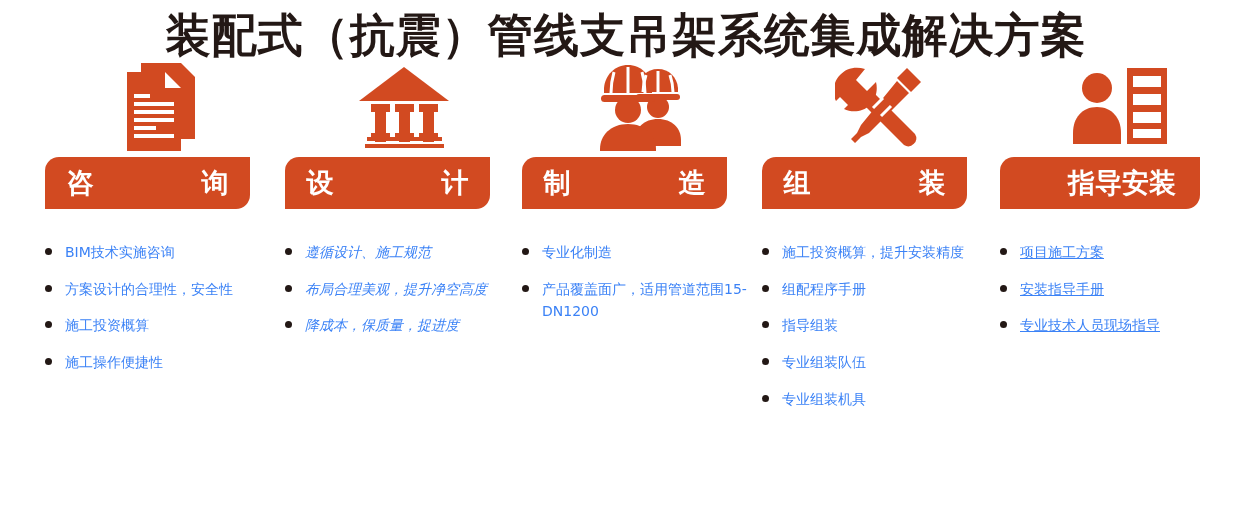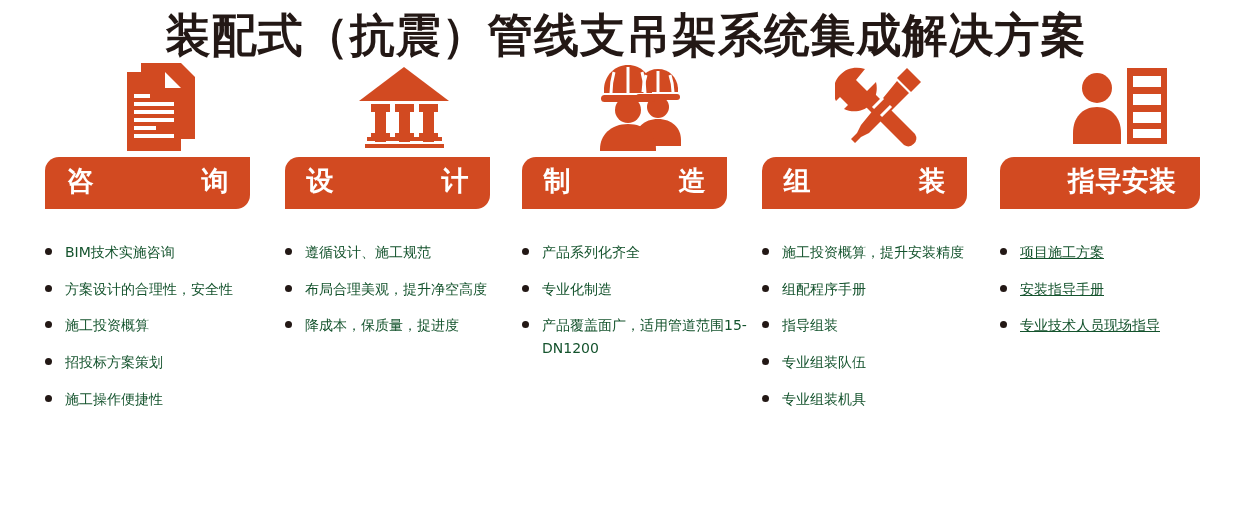--- a/index.html
+++ b/index.html
@@ -74,21 +74,21 @@
     align-items: center;
     justify-content: center;
     background: #D24A21;
     border-radius: 14px 0 14px 0;
     box-sizing: border-box;
   }
   .pill-0, .pill-1, .pill-2, .pill-3 { width: 205px; margin-left: 0px; }
   .pill-4 { width: 200px; margin-left: 0px; padding-left: 44px; }
   .pill-label {
     color: #ffffff;
-    font-family: Liberation Mono, monospace;
+    font-family: Liberation Sans, sans-serif;
     font-size: 27px;
     font-weight: 700;
     line-height: 1;
     white-space: nowrap;
   }
   .pill-label.spaced { letter-spacing: 18px; text-indent: 18px; }
 
   
   .bullets {
     margin-top: 32px;
@@ -108,25 +108,25 @@
     width: 7px;
     height: 7px;
     border-radius: 50%;
     background: #231815;
     margin-top: 7px;
     margin-right: 13px;
   }
   .bullet-text {
     font-family: "DejaVu Sans", "Liberation Sans", sans-serif;
     font-size: 14px;
-    color: #14532d;
+    color: #3b82f6;
     max-width: 200px;
   }
   .list-0 .bullet-text { max-width: 205px; }
-  .list-1 .bullet-text { max-width: 190px; }
+  .list-1 .bullet-text { max-width: 190px; font-style: italic; }
   .list-2 .bullet-text { max-width: 205px; }
   .list-3 .bullet-text { max-width: 196px; }
   .list-4 .bullet-text { max-width: 210px; text-decoration: underline; }
 </style>
 </head>
 <body>
 
 <div class="title-bar">
   <div class="title-text">装配式（抗震）管线支吊架系统集成解决方案</div>
 </div>
@@ -159,24 +159,20 @@
         <span class="bullet-dot"></span>
         <span class="bullet-text">BIM技术实施咨询</span>
       </li>
       <li class="bullet-item">
         <span class="bullet-dot"></span>
         <span class="bullet-text">方案设计的合理性，安全性</span>
       </li>
       <li class="bullet-item">
         <span class="bullet-dot"></span>
         <span class="bullet-text">施工投资概算</span>
-      </li>
-      <li class="bullet-item">
-        <span class="bullet-dot"></span>
-        <span class="bullet-text">招投标方案策划</span>
       </li>
       <li class="bullet-item">
         <span class="bullet-dot"></span>
         <span class="bullet-text">施工操作便捷性</span>
       </li>
     </ul>
   </div>
 
   <div class="col col-1">
     <div class="icon-wrap">
@@ -240,24 +236,20 @@
           <path d="M22 9 c-2 7 -3 14 -3 21"></path>
         </g>
       </svg>
     </div>
     <div class="pill pill-2">
       <span class="pill-label spaced">制　　造</span>
     </div>
     <ul class="bullets list-2">
       <li class="bullet-item">
         <span class="bullet-dot"></span>
-        <span class="bullet-text">产品系列化齐全</span>
-      </li>
-      <li class="bullet-item">
-        <span class="bullet-dot"></span>
         <span class="bullet-text">专业化制造</span>
       </li>
       <li class="bullet-item">
         <span class="bullet-dot"></span>
         <span class="bullet-text">产品覆盖面广，适用管道范围15-DN1200</span>
       </li>
     </ul>
   </div>
 
   <div class="col col-3">

